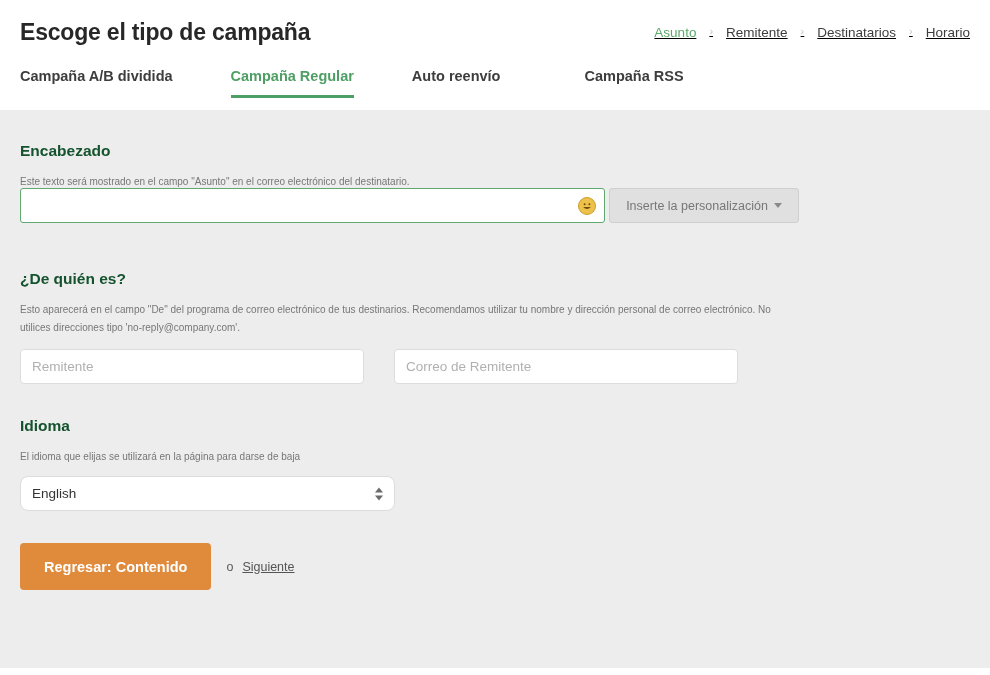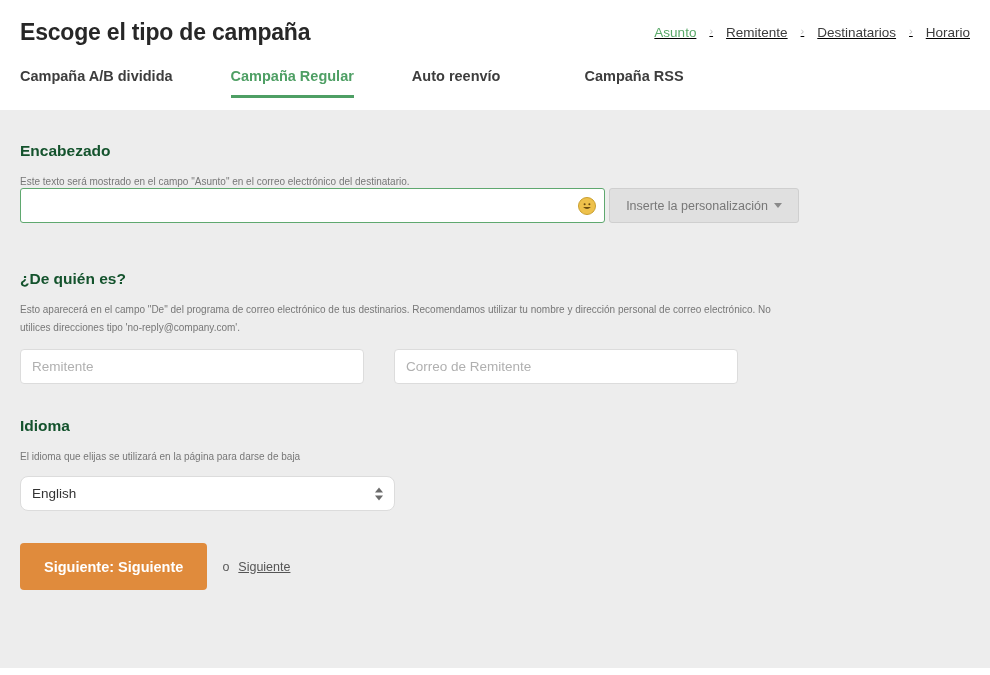--- a/index.html
+++ b/index.html
@@ -355,20 +355,20 @@
     <div class="select-box">
       <span>English</span>
       <span class="stepper">
         <span class="up"></span>
         <span class="dn"></span>
       </span>
     </div>
   </div>
 
   <div class="actions">
-    <button class="next-btn">Siguiente: Siguiente</button>
+    <button class="next-btn">Regresar: Contenido</button>
     <span class="or-text">o</span>
     <span class="back-link">Siguiente</span>
   </div>
 
   <div class="footer-strip"></div>
 
 </div>
 
 </body></html>

